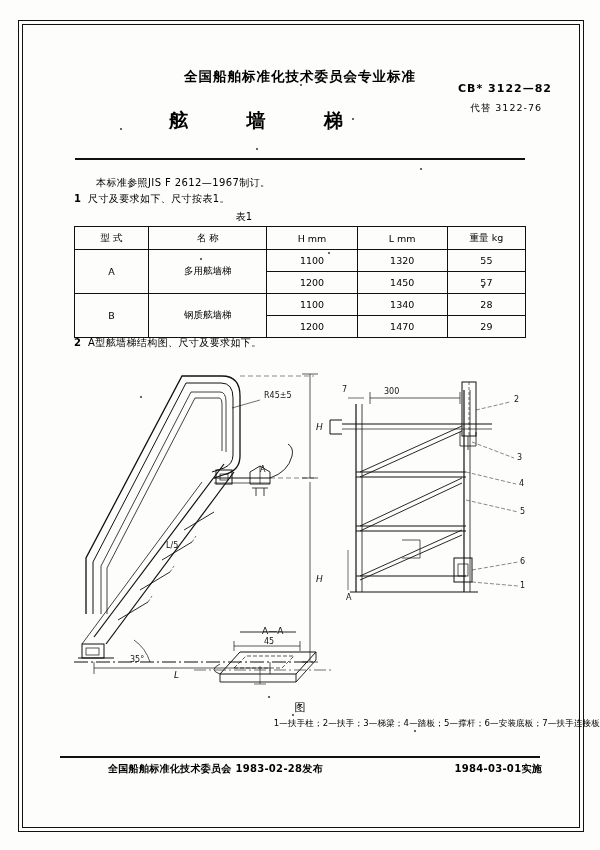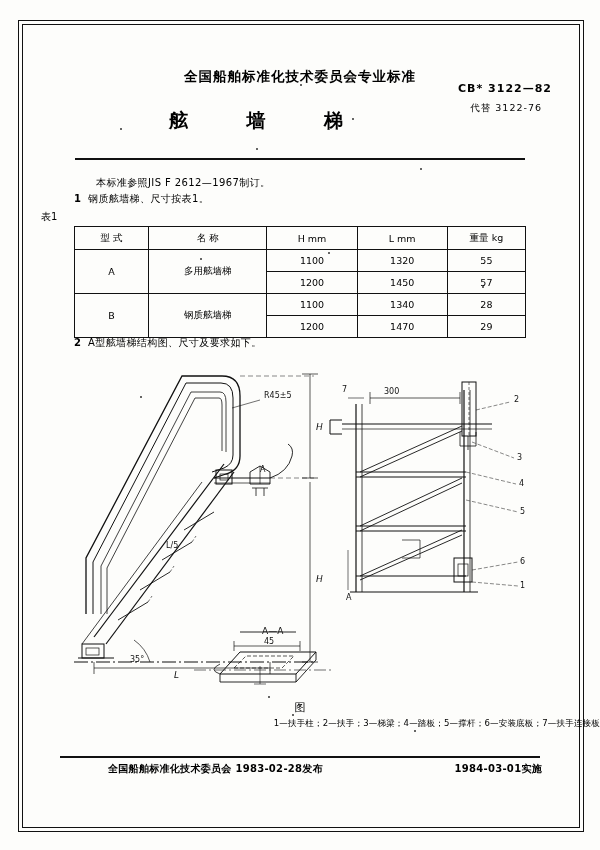--- a/index.html
+++ b/index.html
@@ -49,23 +49,22 @@
   
   .intro{
     position:absolute;left:96px;top:176px;font-size:10px;letter-spacing:.4px;
   }
   .clause1{
     position:absolute;left:74px;top:192px;font-size:10px;letter-spacing:.4px;
   }
   .clause1 .num{display:inline-block;width:14px;font-weight:bold;}
 
   .tbl-cap{
-    position:absolute;left:0;top:210px;width:488px;
+    position:absolute;left:0;top:210px;width:488px;text-align:center;
     font-size:10px;
-    margin-left:41px;
   }
 
   
   .tbl{
     position:absolute;left:74px;top:226px;width:452px;
     border-collapse:collapse;font-size:9.5px;
   }
   .tbl td,.tbl th{
     border:1px solid #111;
     text-align:center;vertical-align:middle;
@@ -130,21 +129,21 @@
   <div class="std-no">CB* 3122—82</div>
   <div class="std-sub">代替 3122-76</div>
 
   <div class="doc-title">舷  墙  梯</div>
 
   <div class="rule-top"></div>
 
   <div class="intro">本标准参照JIS F 2612—1967制订。</div>
 
   <div class="clause1">
-    <span class="num">1</span><span>钢质舷墙梯、尺寸按表1。</span>
+    <span class="num">1</span><span>尺寸及要求如下、尺寸按表1。</span>
   </div>
 
   <div class="tbl-cap">表1</div>
 
   <table class="tbl">
     <thead>
       <tr>
         <th class="c-type">型 式</th>
         <th class="c-name">名 称</th>
         <th class="c-h">H  mm</th>

